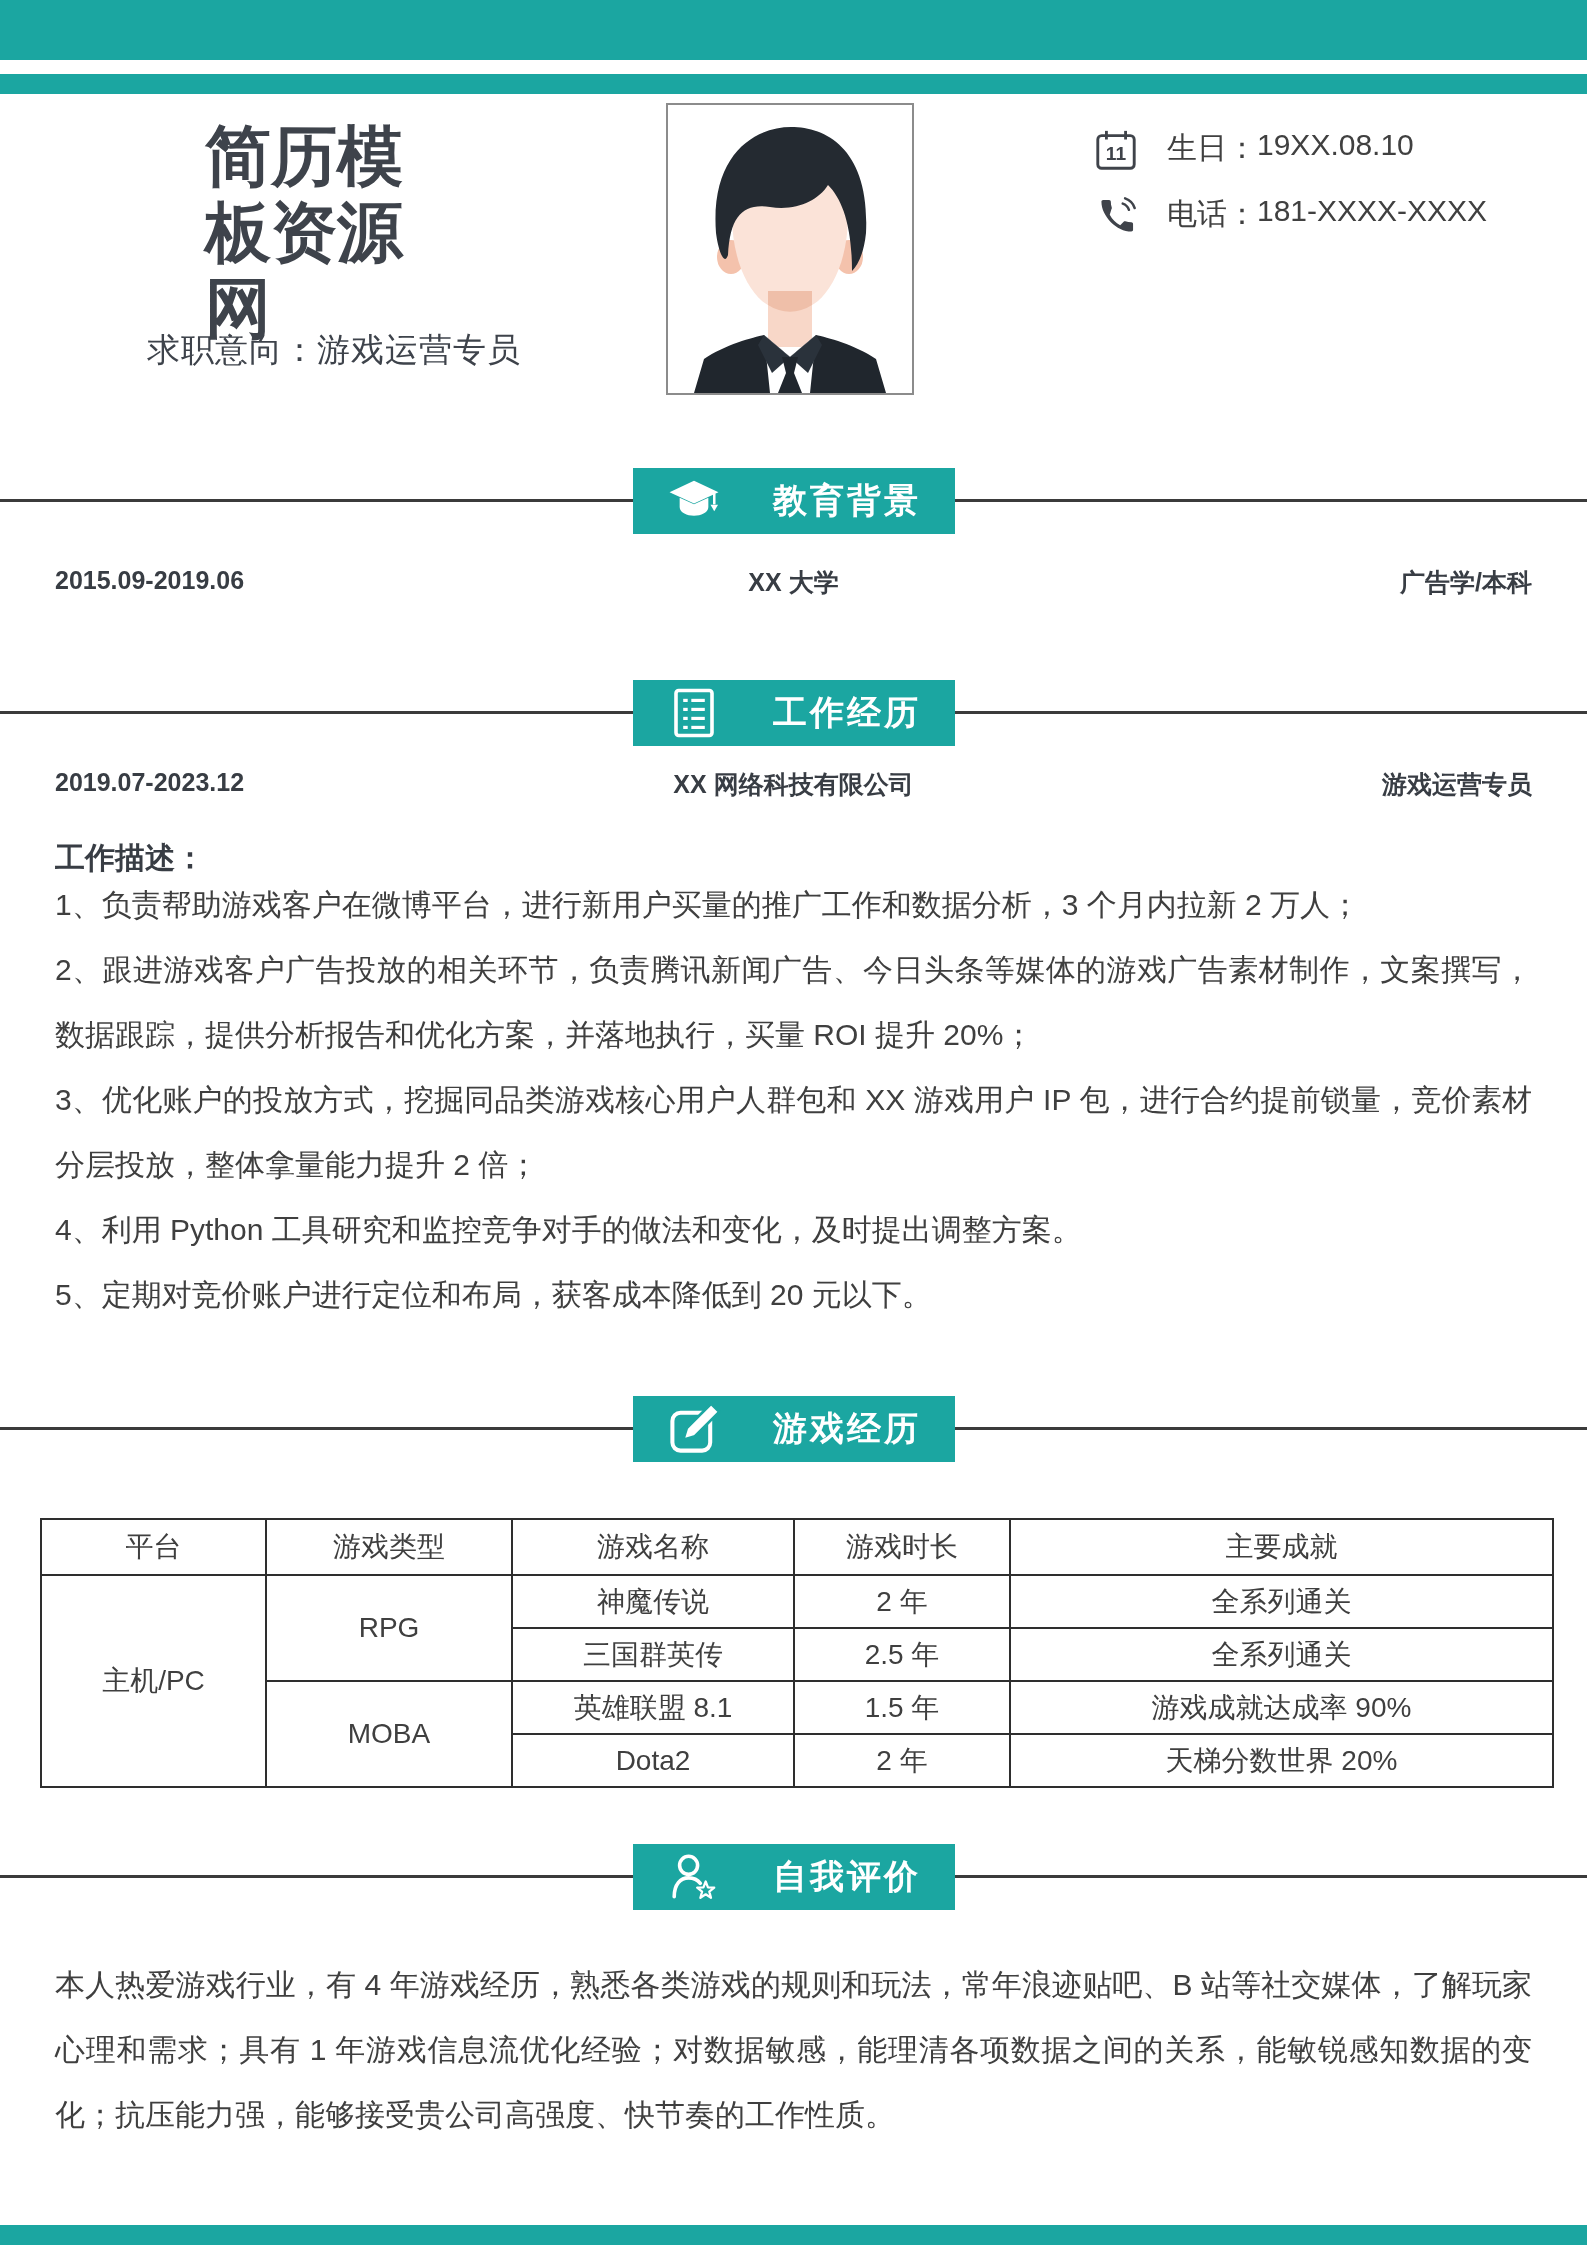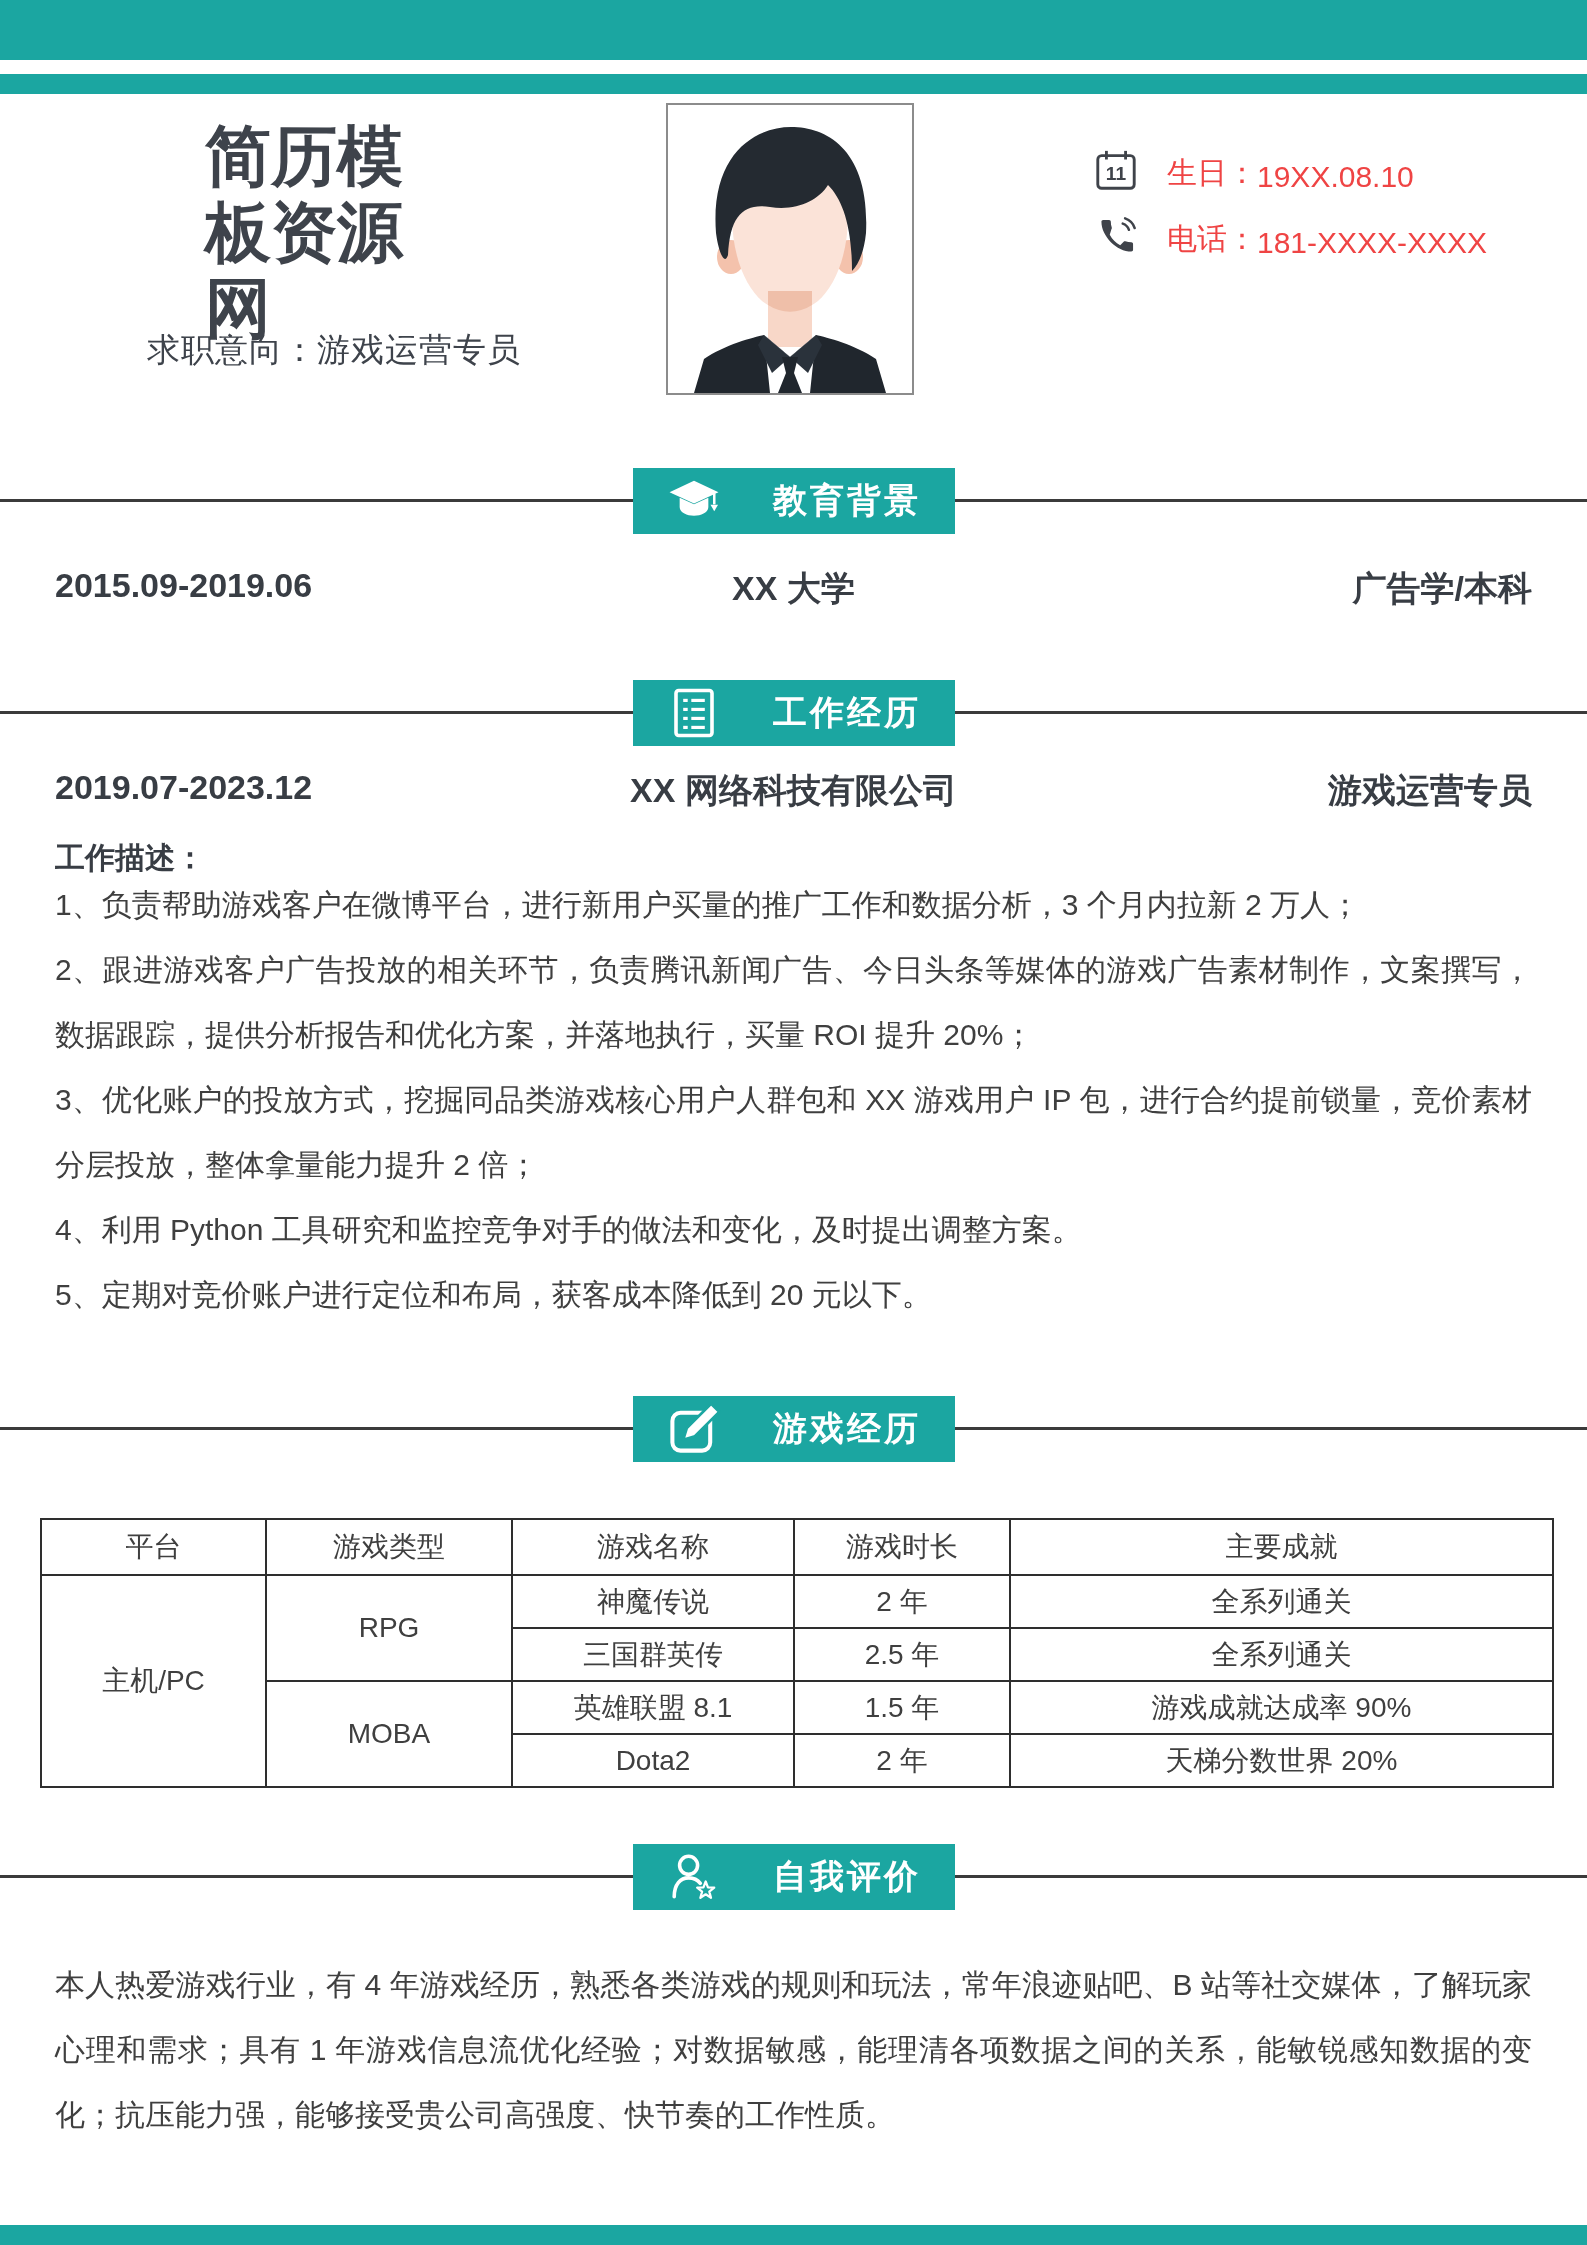--- a/index.html
+++ b/index.html
@@ -11,35 +11,35 @@
   .bar.bottom{top:2225px;height:20px;}
 
   
   .wm-title{position:absolute;left:205px;top:118px;width:240px;margin:0;z-index:2;
             font-size:66px;line-height:76px;font-weight:800;color:#3E434B;}
   .job-intent{position:absolute;left:147px;top:328px;z-index:1;font-size:33px;color:#3E434B;letter-spacing:1px;}
   .photo{position:absolute;left:666px;top:103px;width:244px;height:288px;background:#fff;
          border:2px solid #8C8C8C;box-sizing:content-box;}
   .photo svg{display:block;width:100%;height:100%;}
   .contact{position:absolute;left:1093px;top:128px;margin:0;padding:0;list-style:none;}
-  .contact li{display:flex;align-items:flex-end;height:66px;font-size:30px;color:#ef4444;}
+  .contact li{display:flex;align-items:flex-start;height:66px;font-size:30px;color:#404040;}
   .cicon{width:46px;height:46px;margin-right:28px;flex:none;}
   .cicon svg{display:block;width:100%;height:100%;}
 
   
   .rule{position:absolute;left:0;width:1587px;height:3px;background:#3B3B3B;}
   .banner{position:absolute;left:633px;width:322px;height:66px;background:#1BA6A1;z-index:1;
           display:flex;align-items:center;color:#ffffff;}
   .bicon{width:54px;height:54px;margin-left:34px;flex:none;}
   .bicon svg{display:block;width:100%;height:100%;}
   .blabel{margin-left:52px;font-size:34px;font-weight:700;letter-spacing:3px;}
 
   
   .row3{position:absolute;left:55px;width:1477px;display:grid;grid-template-columns:1fr 1fr 1fr;
-        font-size:34px;font-weight:700;color:#383D44;}
+        font-size:25px;font-weight:700;color:#383D44;}
   .row3 .mid{text-align:center;}
   .row3 .right{text-align:right;}
 
   .desc-label{position:absolute;left:55px;top:838px;font-size:30px;font-weight:700;color:#383D44;}
   .bullets{position:absolute;left:55px;top:872px;width:1477px;font-size:30px;line-height:65px;
            text-align:justify;color:#3F3F3F;}
   .bullets p{margin:0;}
 
   
   .games-table{position:absolute;left:40px;top:1518px;width:1512px;border-collapse:collapse;

